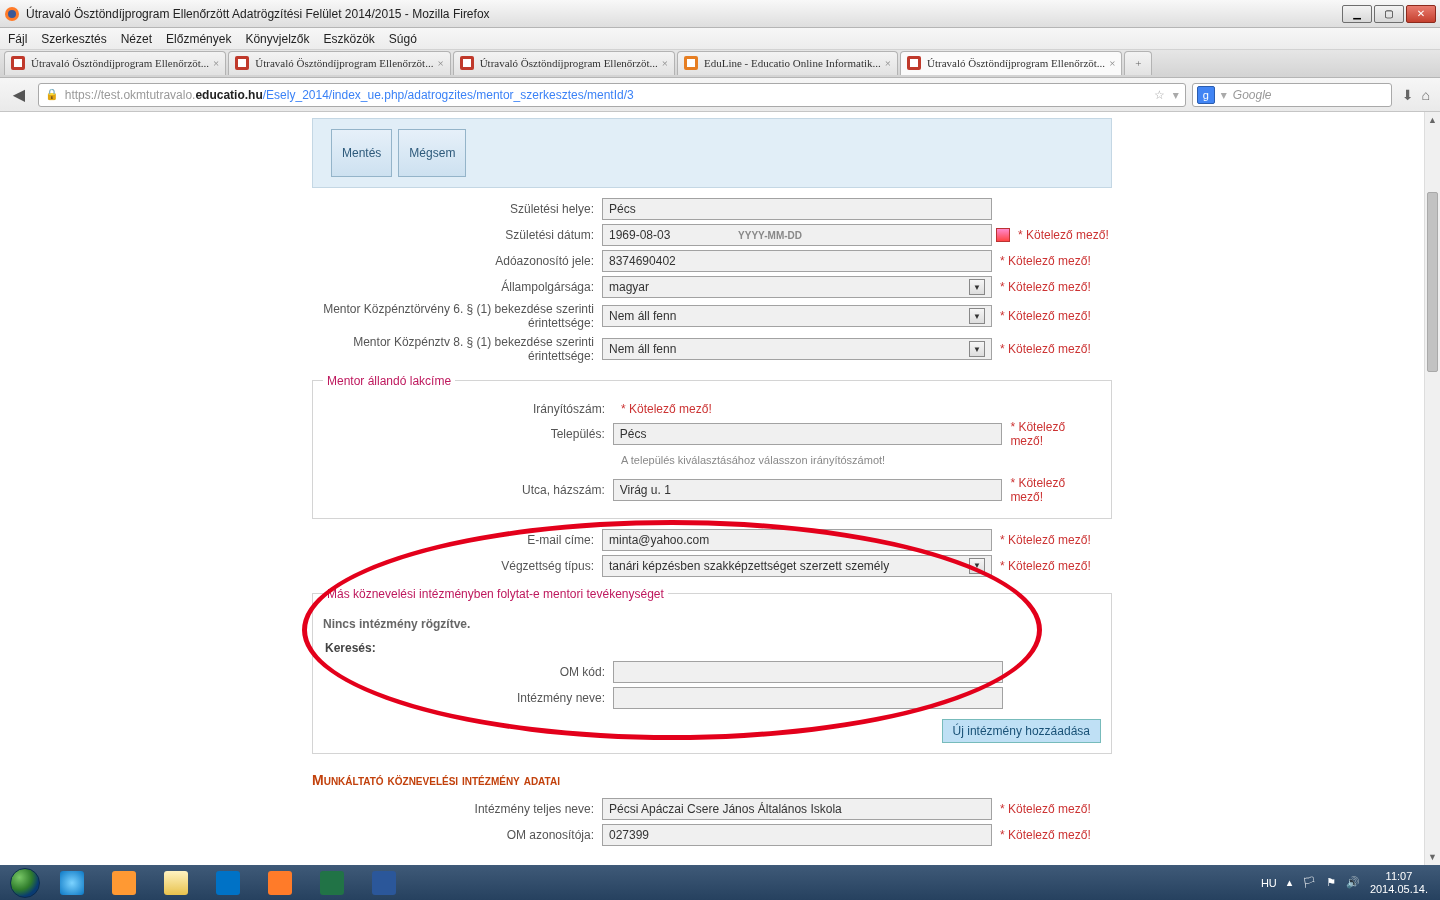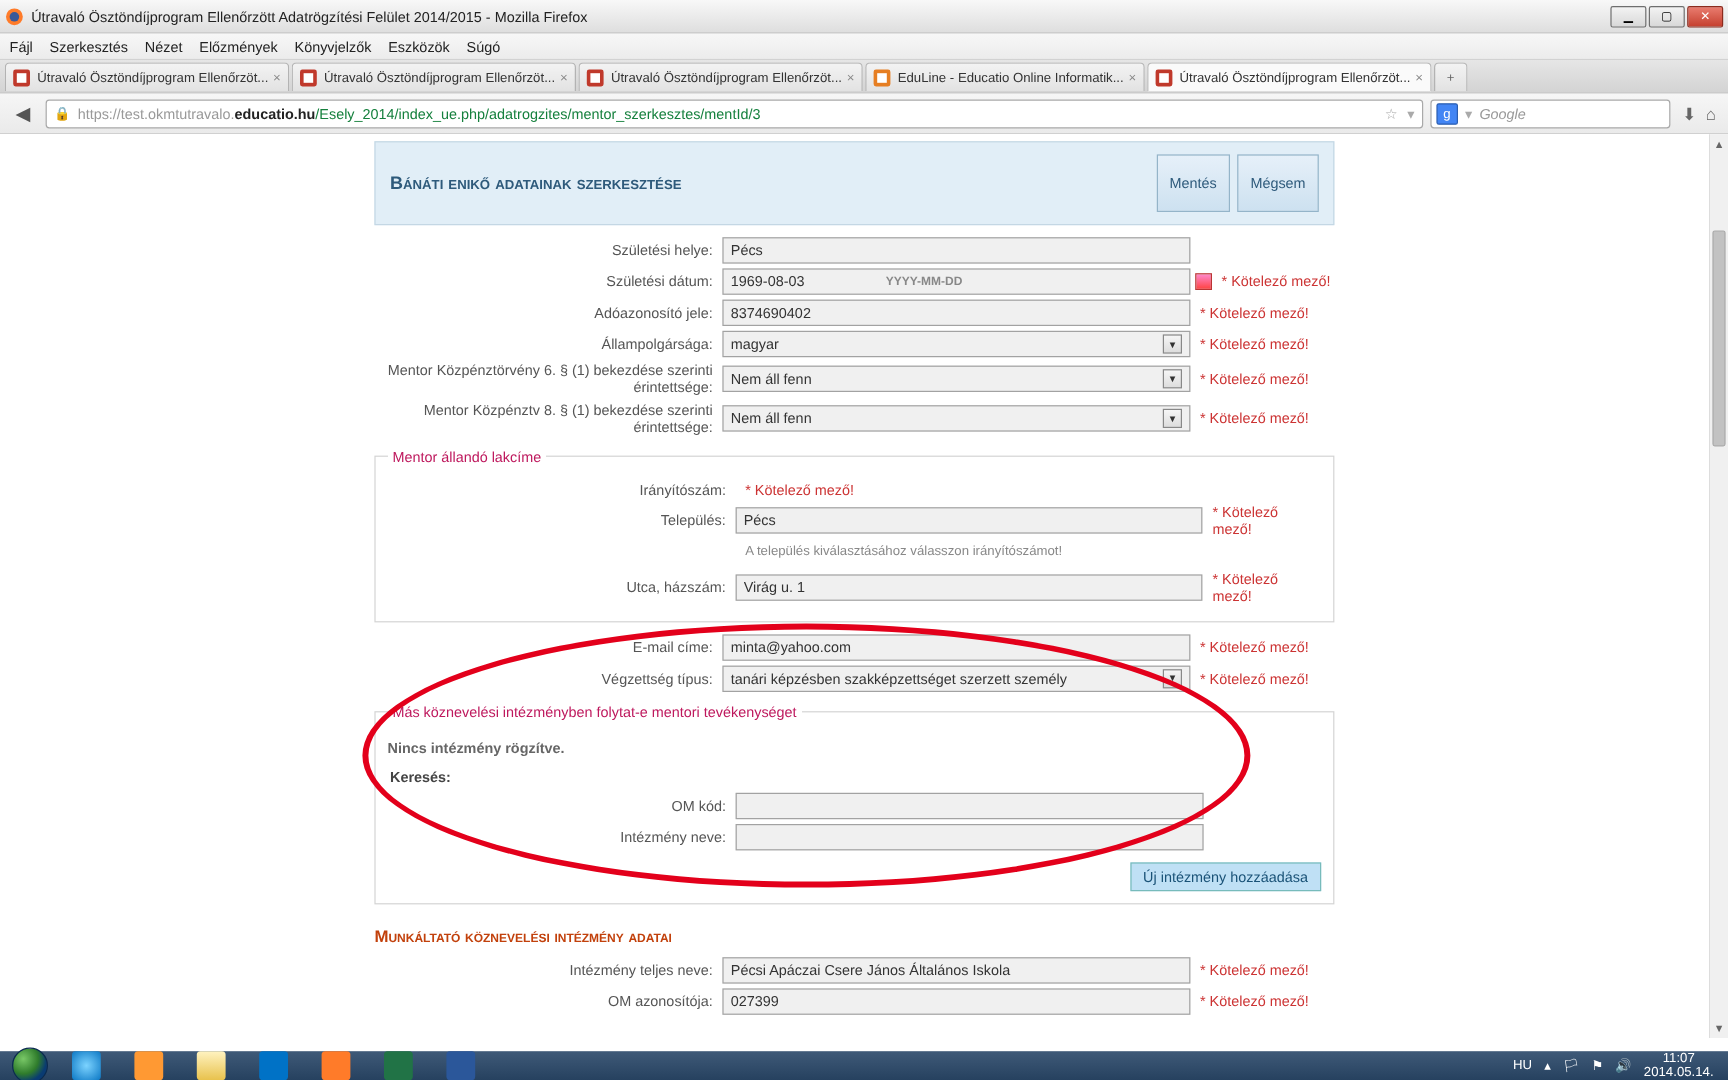--- a/index.html
+++ b/index.html
@@ -9,21 +9,21 @@
 .win-titlebar { height: 28px; background: linear-gradient(#f8f8f8,#dedede); border-bottom: 1px solid #b5b5b5; display: flex; align-items: center; padding: 0 4px; }
 .win-titlebar .ff-icon { width: 16px; height: 16px; margin-right: 6px; }
 .win-title { flex: 1; font-size: 12px; color: #222; }
 .win-ctrls { display: flex; gap: 2px; }
 .win-ctrls .btn { width: 30px; height: 18px; border: 1px solid #6e6e6e; border-radius: 2px; display: flex; align-items: center; justify-content: center; font-size: 10px; background: linear-gradient(#f3f3f3,#d8d8d8); }
 .win-ctrls .close { background: linear-gradient(#e97c6f,#c5402f); color: #fff; border-color:#8b2a1d;}
 .menubar { height: 22px; background: linear-gradient(#f7f7f7,#ececec); display: flex; align-items: center; gap: 14px; padding: 0 8px; font-size: 12px; color: #222; border-bottom: 1px solid #d2d2d2;}
 .menubar span { cursor: default; }
 
 
-.tabbar { height: 28px; background: linear-gradient(#e6e6e6,#d3d3d3); display:flex; align-items:flex-start; padding: 2px 4px 4px 4px; border-bottom:1px solid #b5b5b5;}
+.tabbar { height: 28px; background: linear-gradient(#e6e6e6,#d3d3d3); display:flex; align-items:center; padding: 2px 4px 4px 4px; border-bottom:1px solid #b5b5b5;font-family:Liberation Serif, serif;}
 .tab { height: 24px; min-width: 200px; max-width:240px; background: linear-gradient(#f3f3f3,#e2e2e2); border:1px solid #b3b3b3; border-bottom:none; border-radius:4px 4px 0 0; display:flex; align-items:center; padding:0 6px; margin-right:2px; font-size:11px; color:#333; }
 .tab.active { background:#fafafa; }
 .tab .fav { width:14px;height:14px;margin-right:6px; background:#c0392b; border-radius:2px; position:relative;}
 .tab .fav::after { content:""; position:absolute; left:3px; top:3px; width:8px;height:8px; background:#fff; }
 .tab .edu { background:#e67e22;}
 .tab .txt { flex:1; white-space:nowrap; overflow:hidden; text-overflow:ellipsis;}
 .tab .x { margin-left:4px; font-size:11px; color:#888;}
 .tab.new { min-width:28px; width:28px; justify-content:center; color:#666;}
 
 
@@ -69,21 +69,21 @@
 .search-lbl { font-weight:bold; color:#444; margin:4px 0 6px 2px;}
 .addbtn-row { text-align:right; padding-top:6px;}
 .addbtn { background:#bfe0f5; border:1px solid #7bb; color:#1a5277; padding:4px 10px; font-size:12px; cursor:pointer;}
 
 h3.section { font-variant:small-caps; font-size:14px; color:#c2410c; margin:18px 0 10px; font-weight:bold;}
 
 
 .red-ellipse { position:absolute; border:5px solid #e3001b; border-radius:50%; pointer-events:none;}
 
 
-.taskbar { position:absolute; left:0; right:0; bottom:0; height:24px; background:linear-gradient(#3f5a78,#26415f); display:flex; align-items:center; padding:0 4px;}
+.taskbar { position:absolute; left:0; right:0; bottom:0; height:35px; background:linear-gradient(#3f5a78,#26415f); display:flex; align-items:center; padding:0 4px;}
 .startbtn { width:42px; height:32px; display:flex; align-items:center; justify-content:center;}
 .startorb { width:30px;height:30px;border-radius:50%;background:radial-gradient(circle at 30% 30%,#79c867,#2f7c2c 45%,#093b72 70%); border:1px solid #0b2b4f;}
 .tb-app { width:50px; height:30px; margin:0 1px; display:flex; align-items:center; justify-content:center; border-radius:2px;}
 .tb-app .ic { width:24px;height:24px; border-radius:3px;}
 .ie { background:radial-gradient(circle,#7cd3ff,#0b77c4);}
 .wmp { background:#ff9933;}
 .exp { background:linear-gradient(#fff3c1,#e8c24d);}
 .ol { background:#0072c6;}
 .ff { background:#ff7b29;}
 .xl { background:#217346;}
@@ -143,40 +143,39 @@
       <span class="txt">Útravaló Ösztöndíjprogram Ellenőrzöt...</span>
       <span class="x">×</span>
     </div>
   <div class="tab new">+</div>
 </div>
 
 <div class="navbar">
   <div class="navbtn">◀</div>
   <div class="urlbox">
     <span class="lock">🔒</span>
-    <span class="url"><span style="color:#999">https://test.okmtutravalo.</span><span style="color:#222;font-weight:bold">educatio.hu</span><span style="color:#15803d">/Esely_2014/index_ue.php/adatrogzites/mentor_szerkesztes/mentId/3</span></span>
+    <span class="url"><span style="color:#999">https://test.okmtutravalo.</span><span style="color:#222;font-weight:bold">educatio.hu</span><span style="color:#3b82f6">/Esely_2014/index_ue.php/adatrogzites/mentor_szerkesztes/mentId/3</span></span>
     <span class="star">☆</span>
     <span style="margin-left:8px;color:#aaa">▾</span>
   </div>
   <div class="searchbox">
     <span class="g">g</span>
     <span style="color:#aaa;margin-left:2px">▾</span>
     <span style="color:#999;font-style:italic;margin-left:6px">Google</span>
   </div>
   <div class="righticons">
     <span>⬇</span>
     <span>⌂</span>
   </div>
 </div>
 
 <div class="viewport">
   <div class="page" style="position:relative;">
 
     <div class="header-box">
-      <h2>Bánáti enikő adatainak szerkesztése</h2>
       <button class="hbtn">Mentés</button>
       <button class="hbtn">Mégsem</button>
     </div>
 
     <div class="rowgap"></div>
 
     <div class="form-row">
         <label>Születési helye:</label>
         <input type="text" value="Pécs" style="">
       </div>

